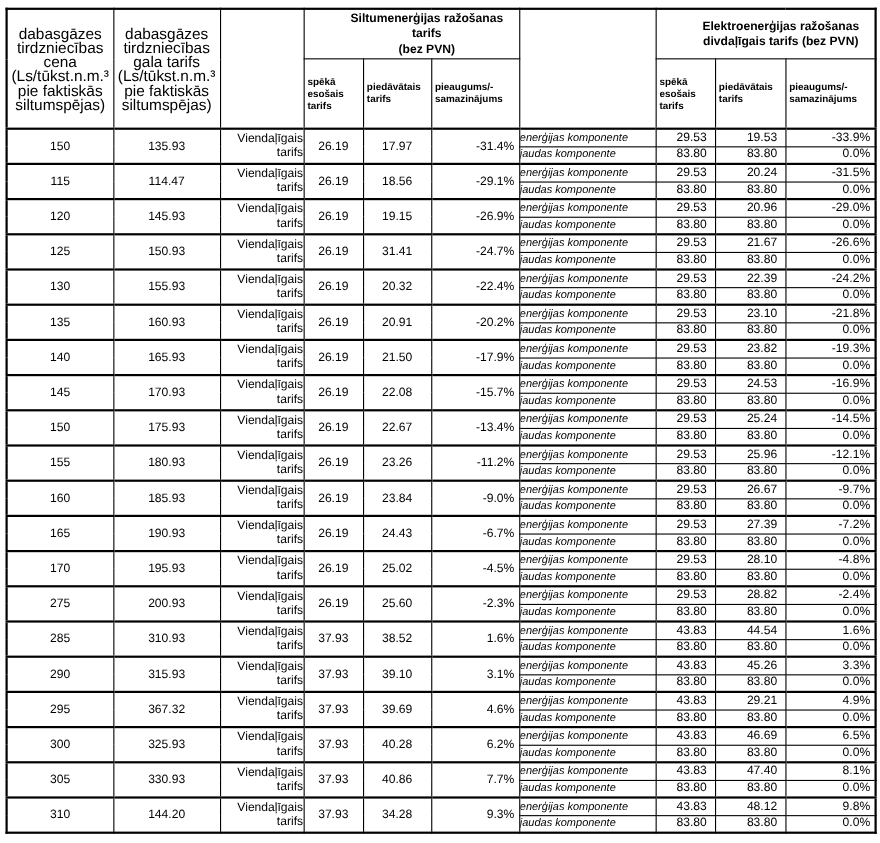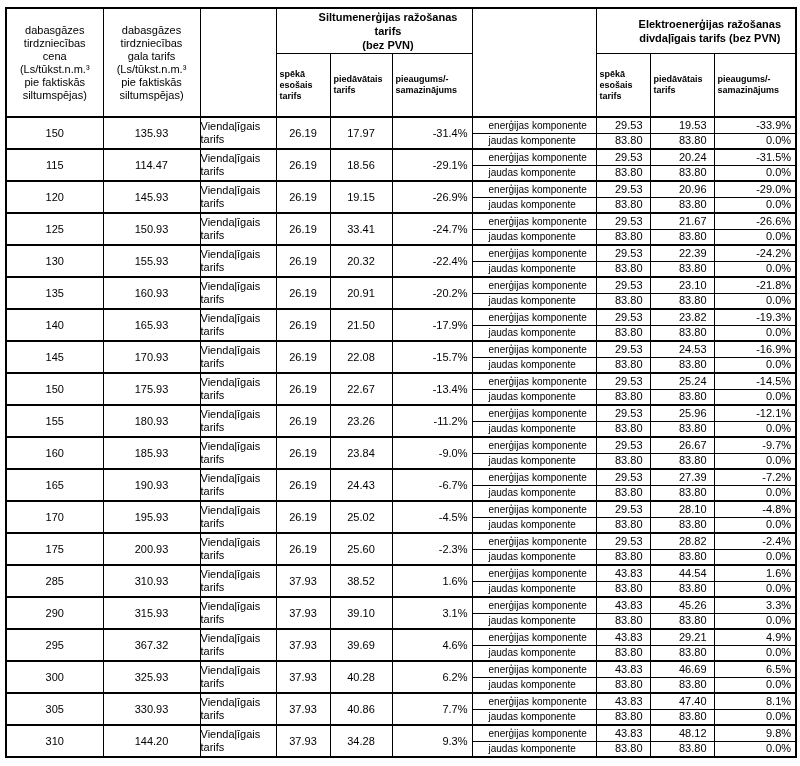--- a/index.html
+++ b/index.html
@@ -16,43 +16,43 @@
     width:790px;
   }
   th,td{
     border:1px solid #000;
     padding:0;
     overflow:hidden;
   }
   .pre{white-space:pre-line;}
   
   .h-main{
-    font-size:11px;font-weight:normal;line-height:13px;
+    font-size:14px;font-weight:normal;line-height:13px;
     text-align:center;vertical-align:middle;
   }
   .h-group{
     font-size:11px;font-weight:bold;line-height:14px;
     text-align:center;vertical-align:middle;height:44px;padding-left:28px;
   }
   .h-blank{background:#fff;}
   .h-sub{
     font-size:9px;font-weight:bold;line-height:11px;
     text-align:left;vertical-align:middle;
     padding:2px 1px 2px 3px;height:58px;
   }
   
   td{
     font-size:11px;line-height:13px;vertical-align:middle;
   }
   tbody tr{height:16px;}
   .c-num{text-align:center;}
   .c-pct{text-align:right;padding-right:4px;}
   .c-enum{text-align:right;padding-right:7px;}
-  .c-type{text-align:left;line-height:13px;}
-  .c-complabel{text-align:left;padding-left:16px;font-size:10px;line-height:11px;}
+  .c-type{text-align:right;line-height:13px;}
+  .c-complabel{text-align:left;padding-left:0;font-size:10px;line-height:11px;font-style:italic;}
   tr.row-start td{border-top:2px solid #000;}
   thead tr:last-child th{border-bottom:2px solid #000;}
 </style>
 </head>
 <body>
 
 <div class="wrap">
   <table>
     <colgroup>
       <col style="width:97px">
@@ -157,21 +157,21 @@
           <td class="c-complabel">jaudas komponente</td>
           <td class="c-enum">83.80</td>
           <td class="c-enum">83.80</td>
           <td class="c-pct">0.0%</td>
         </tr>
         <tr class="row-start">
           <td class="c-num" rowspan="2">125</td>
           <td class="c-num" rowspan="2">150.93</td>
           <td class="c-type" rowspan="2">Viendaļīgais tarifs</td>
           <td class="c-num" rowspan="2">26.19</td>
-          <td class="c-num" rowspan="2">33.41</td>
+          <td class="c-num" rowspan="2">31.41</td>
           <td class="c-pct" rowspan="2">-24.7%</td>
           <td class="c-complabel">enerģijas komponente</td>
           <td class="c-enum">29.53</td>
           <td class="c-enum">21.67</td>
           <td class="c-pct">-26.6%</td>
         </tr>
         <tr>
           <td class="c-complabel">jaudas komponente</td>
           <td class="c-enum">83.80</td>
           <td class="c-enum">83.80</td>
@@ -333,21 +333,21 @@
           <td class="c-enum">28.10</td>
           <td class="c-pct">-4.8%</td>
         </tr>
         <tr>
           <td class="c-complabel">jaudas komponente</td>
           <td class="c-enum">83.80</td>
           <td class="c-enum">83.80</td>
           <td class="c-pct">0.0%</td>
         </tr>
         <tr class="row-start">
-          <td class="c-num" rowspan="2">175</td>
+          <td class="c-num" rowspan="2">275</td>
           <td class="c-num" rowspan="2">200.93</td>
           <td class="c-type" rowspan="2">Viendaļīgais tarifs</td>
           <td class="c-num" rowspan="2">26.19</td>
           <td class="c-num" rowspan="2">25.60</td>
           <td class="c-pct" rowspan="2">-2.3%</td>
           <td class="c-complabel">enerģijas komponente</td>
           <td class="c-enum">29.53</td>
           <td class="c-enum">28.82</td>
           <td class="c-pct">-2.4%</td>
         </tr>

